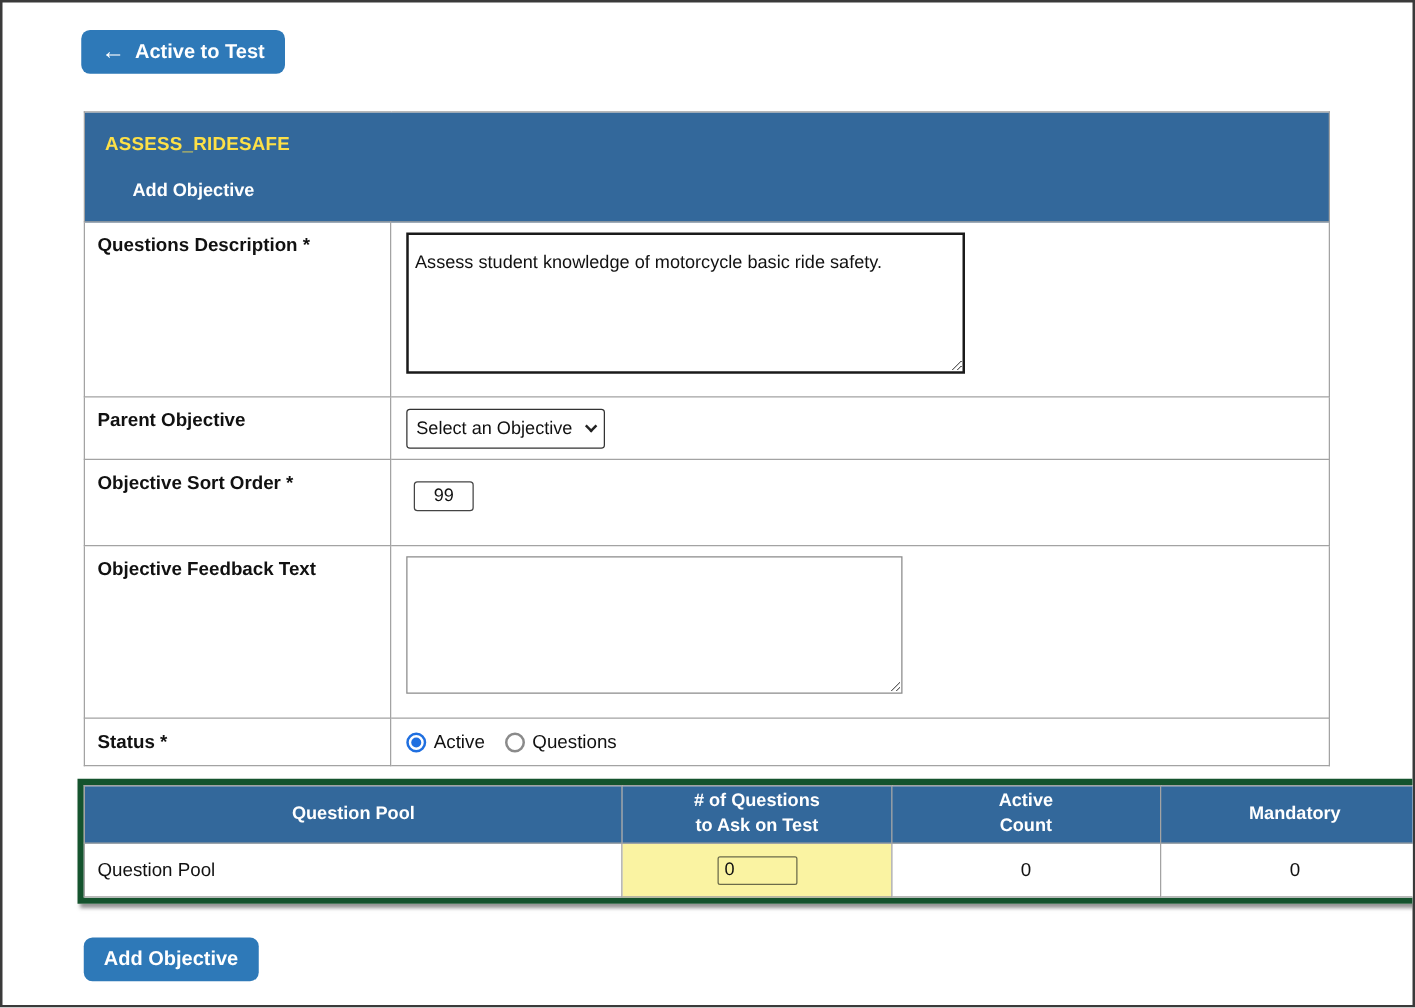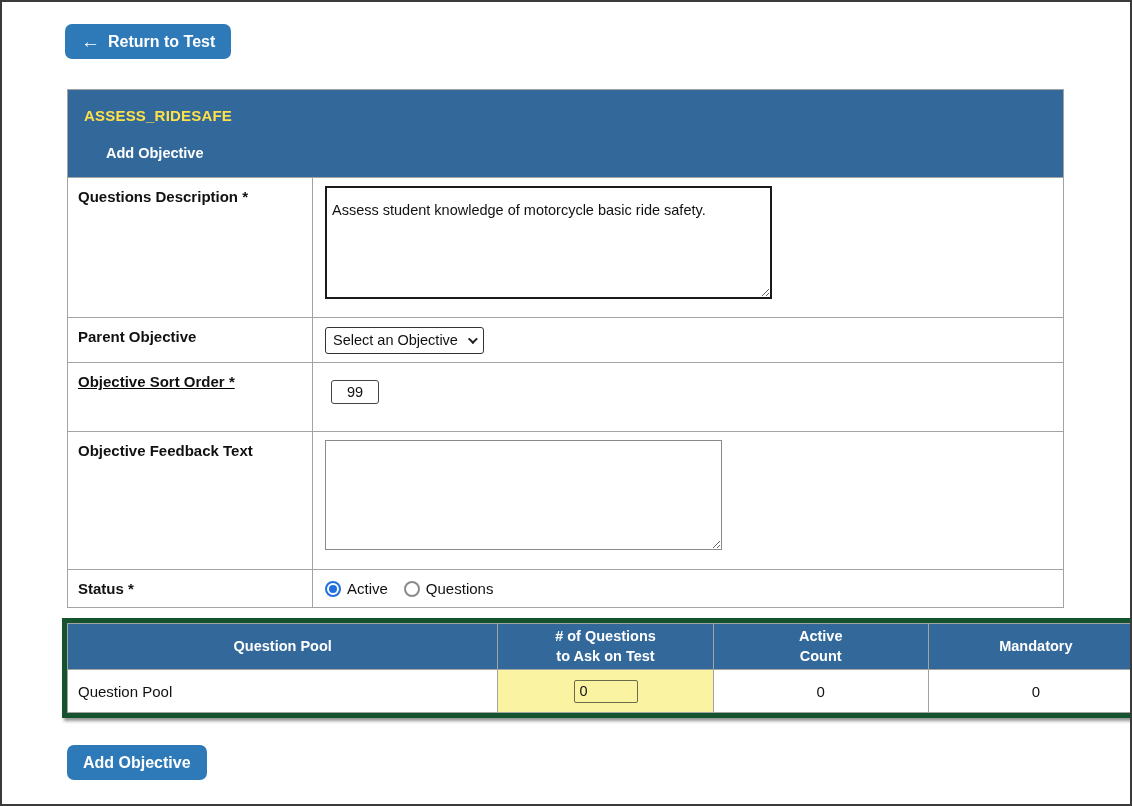--- a/index.html
+++ b/index.html
@@ -46,21 +46,21 @@
 
   .label-cell {
     width: 245px;
     font-weight: bold; font-size: 15px; color: #111;
     padding: 10px 10px 0 10px !important;
   }
   .field-cell { padding: 8px 10px 8px 12px !important; }
 
   .row-desc    { height: 140px; }
   .row-parent  { height: 38px; }
-  .row-sort    { height: 69px; text-decoration: underline; }
+  .row-sort    { height: 69px; }
   .row-feedback{ height: 138px; }
   .row-status  { height: 38px; }
 
   textarea.desc {
     width: 447px; height: 113px;
     border: 2px solid #1a1a1a;
     font-size: 14.5px; color:#111;
     padding: 14px 5px;
     resize: both;
     outline: none;
@@ -75,21 +75,21 @@
     outline: none;
     background:#fff;
   }
 
   .select-box {
     display: inline-flex; align-items: center; gap: 10px;
     border: 1.5px solid #333; border-radius: 3px;
     padding: 2px 8px 3px 7px;
     font-size: 14.5px; color: #111;
     background: #fff; cursor: default;
-    height: 27px; margin-top: 1px;
+    height: 32px; margin-top: 1px;
   }
   .chev {
     width: 7px; height: 7px;
     border-right: 2px solid #222; border-bottom: 2px solid #222;
     transform: rotate(45deg) translateY(-2px);
     display:inline-block;
   }
 
   input.sort {
     width: 48px; height: 24px;
@@ -153,21 +153,21 @@
   .bottom-btn { margin-top: 27px; margin-left: 2px; }
 </style>
 </head>
 <body>
 
 <div class="frame">
   <div class="content">
 
     <button class="btn">
       <span class="arrow">←</span>
-      <span>Return to Test</span>
+      <span>Active to Test</span>
     </button>
 
     <table class="form-table">
       <tbody>
           <tr class="panel-header">
         <td colspan="2">
           <div class="panel-title">ASSESS_RIDESAFE</div>
           <div class="panel-subtitle">Add Objective</div>
         </td>
       </tr>

